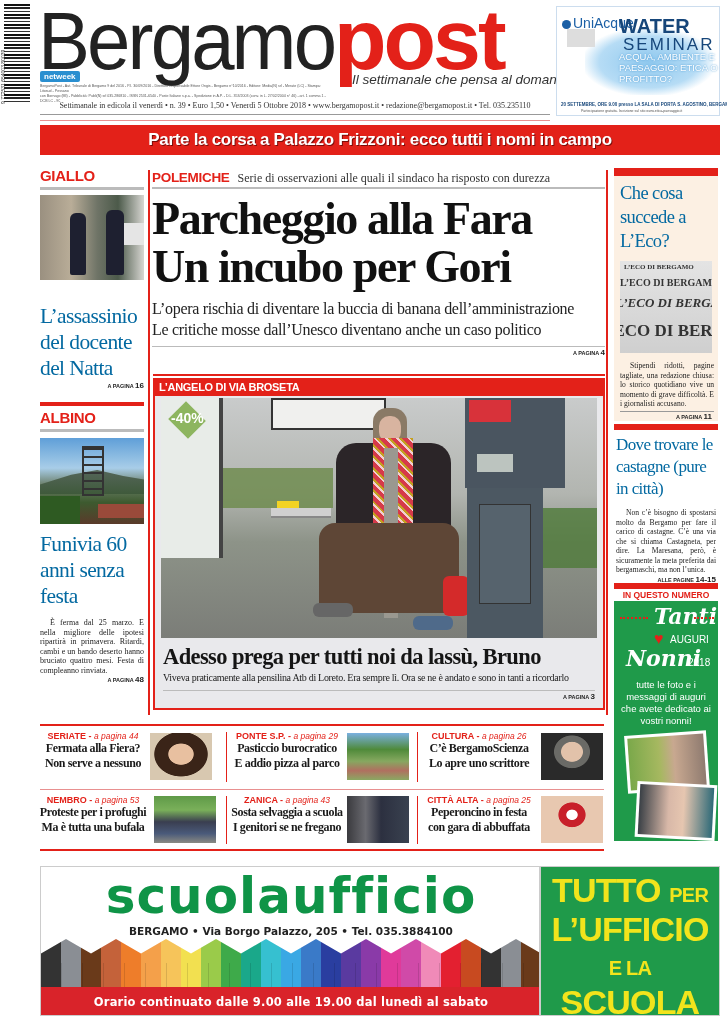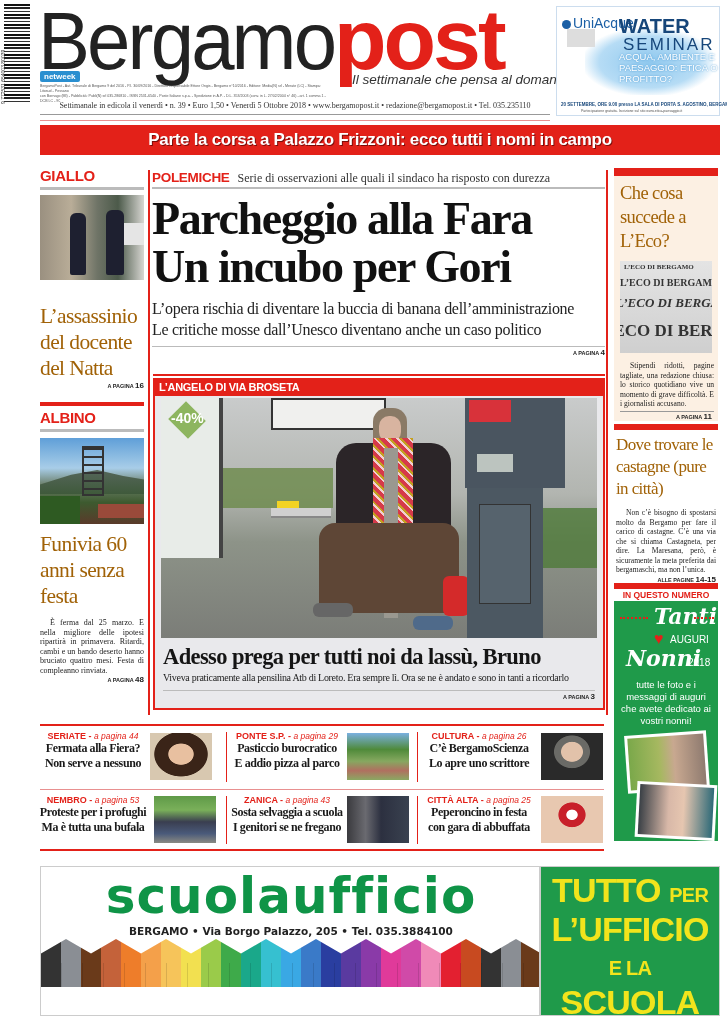--- a/index.html
+++ b/index.html
@@ -27,21 +27,21 @@
 .ad-water .w5{position:absolute;left:24px;top:102px;font-family:"Liberation Sans",sans-serif;font-size:3.5px;color:#555}
 .banner{left:40px;top:125px;width:680px;height:30px;background:#e32119;color:#fff;text-align:center;font-family:"Liberation Sans",sans-serif;font-weight:bold;font-size:17px;line-height:30px;letter-spacing:-0.3px;text-shadow:1px 1px 0 #7a0d09}
 .gray-rule{height:3px;background:#bbb}
 .red-vrule{width:2px;background:#e32119}
 .sec-label{font-family:"Liberation Sans",sans-serif;font-weight:bold;color:#e32119;letter-spacing:-0.3px}
 .pg{font-family:"Liberation Sans",sans-serif;font-size:5.5px;font-weight:bold;color:#222;text-align:right}
 .pg b{font-size:8px}
 .body-sm{font-size:8px;line-height:9.5px;text-align:justify;color:#222}
 .photo{overflow:hidden}
 .left-col{left:40px;top:165px;width:104px}
-.hd-serif{font-family:"Liberation Serif",serif;font-weight:normal;color:#a16207;letter-spacing:-0.6px}
+.hd-serif{font-family:"Liberation Serif",serif;font-weight:normal;color:#0369a1;letter-spacing:-0.6px}
 .center-box{left:152px;top:168px;width:453px}
 .big-head{font-family:"Liberation Serif",serif;font-weight:bold;font-size:46px;line-height:48px;letter-spacing:-1.4px;color:#111}
 .right-col{left:614px;top:168px;width:104px}
 .angelo-box{left:153px;top:378px;width:452px;height:332px;background:#e9e9ec;border:2px solid #e32119;border-top:none}
 .tile{font-family:"Liberation Serif",serif}
 .tile .tl{font-family:"Liberation Sans",sans-serif;font-weight:bold;font-size:9px;color:#e32119;white-space:nowrap}
 .tile .tl i{font-weight:normal;font-size:8.5px;font-style:italic}
 .tile .tt{font-family:"Liberation Serif",serif;font-weight:bold;font-size:12px;line-height:15px;color:#1a1a1a;letter-spacing:-0.4px;white-space:nowrap}
 .ad-scuola{left:40px;top:866px;width:500px;height:150px;border:1px solid #ccc;background:#fff;overflow:hidden}
 .ad-green{left:540px;top:866px;width:180px;height:150px;background:#1f9a4a;border:1px solid #ccc}
@@ -248,20 +248,21 @@
   <div class="tt">Peperoncino in festa</div>
   <div class="tt">con gara di abbuffata</div>
 </div>
 <div class="abs photo" style="left:541px;top:796px;width:62px;height:47px;background:radial-gradient(ellipse at 50% 40%,#fff 0 12%,#c8202a 14% 30%,#e8c8b0 32%)"></div>
 
 <div class="abs ad-scuola">
   <div style="position:absolute;left:0;top:0;width:500px;text-align:center;font-family:'DejaVu Sans',sans-serif;font-weight:bold;font-size:50px;line-height:58px;color:#0f9447;letter-spacing:1px">scuolaufficio</div>
   <div style="position:absolute;left:0;top:58px;width:500px;text-align:center;font-family:'DejaVu Sans',sans-serif;font-weight:bold;font-size:10.5px;color:#222">BERGAMO • Via Borgo Palazzo, 205 • Tel. 035.3884100</div>
   <div style="position:absolute;left:0;top:72px;width:500px;height:48px;background:repeating-linear-gradient(90deg,#333 0 20px,#8a8e94 20px 40px,#6a3a1a 40px 60px,#c4623a 60px 80px,#ee7d2a 80px 100px,#f4a04a 100px 120px,#f6c45a 120px 140px,#f2e050 140px 160px,#9acb4a 160px 180px,#3eaa4a 180px 200px,#1aa88a 200px 220px,#36c0d0 220px 240px,#3aa8e4 240px 260px,#3a7ac8 260px 280px,#2a3ea0 280px 300px,#5a3aa0 300px 320px,#8a3aa8 320px 340px,#e03a9a 340px 360px,#d04aa8 360px 380px,#f08ab8 380px 400px,#e32030 400px 420px,#c84a20 420px 440px);clip-path:polygon(0 30%,5% 0,10% 30%,15% 0,20% 30%,25% 0,30% 30%,35% 0,40% 30%,45% 0,50% 30%,55% 0,60% 30%,65% 0,70% 30%,75% 0,80% 30%,85% 0,90% 30%,95% 0,100% 30%,100% 100%,0 100%)"></div>
   <div style="position:absolute;left:0;top:96px;width:500px;height:24px;background:repeating-linear-gradient(90deg,transparent 0 20px,rgba(0,0,0,0.12) 20px 21px);pointer-events:none"></div>
+  <div style="position:absolute;left:0;top:120px;width:500px;height:30px;background:#d9232a;color:#fff;text-align:center;font-family:'DejaVu Sans',sans-serif;font-weight:bold;font-size:11.5px;line-height:30px;letter-spacing:0.2px">Orario continuato dalle 9.00 alle 19.00 dal lunedì al sabato</div>
 </div>
 <div class="abs ad-green">
   <div style="text-align:center;color:#f2e41c;font-family:'Liberation Sans',sans-serif;font-weight:bold;margin-top:6px;line-height:32px;letter-spacing:-0.8px">
     <div style="font-size:34px;line-height:34px"><span>TUTTO</span> <span style="font-size:20px">PER</span></div>
     <div style="font-size:34px;line-height:34px">L’UFFICIO</div>
     <div style="font-size:34px;line-height:34px"><span style="font-size:20px">E LA</span> <span>SCUOLA</span></div>
   </div>
 
 </div>
 

